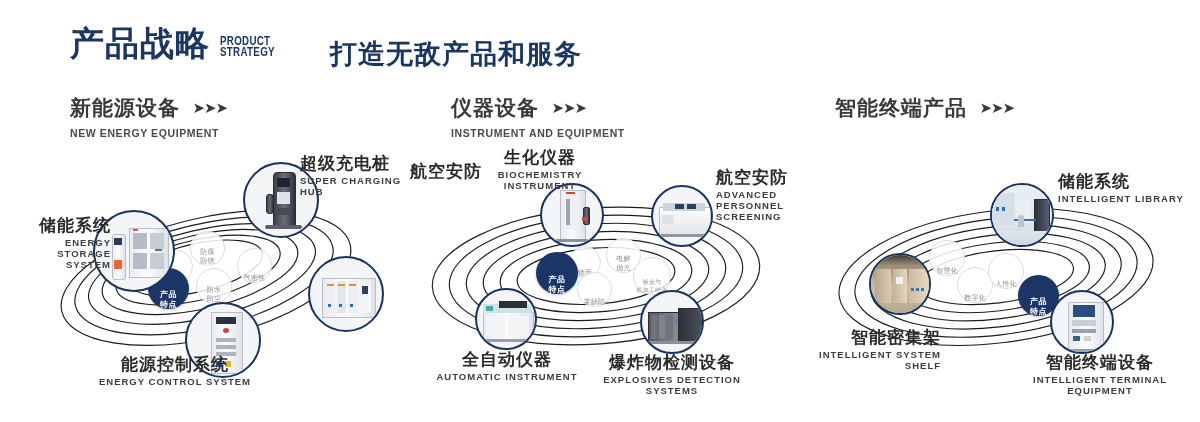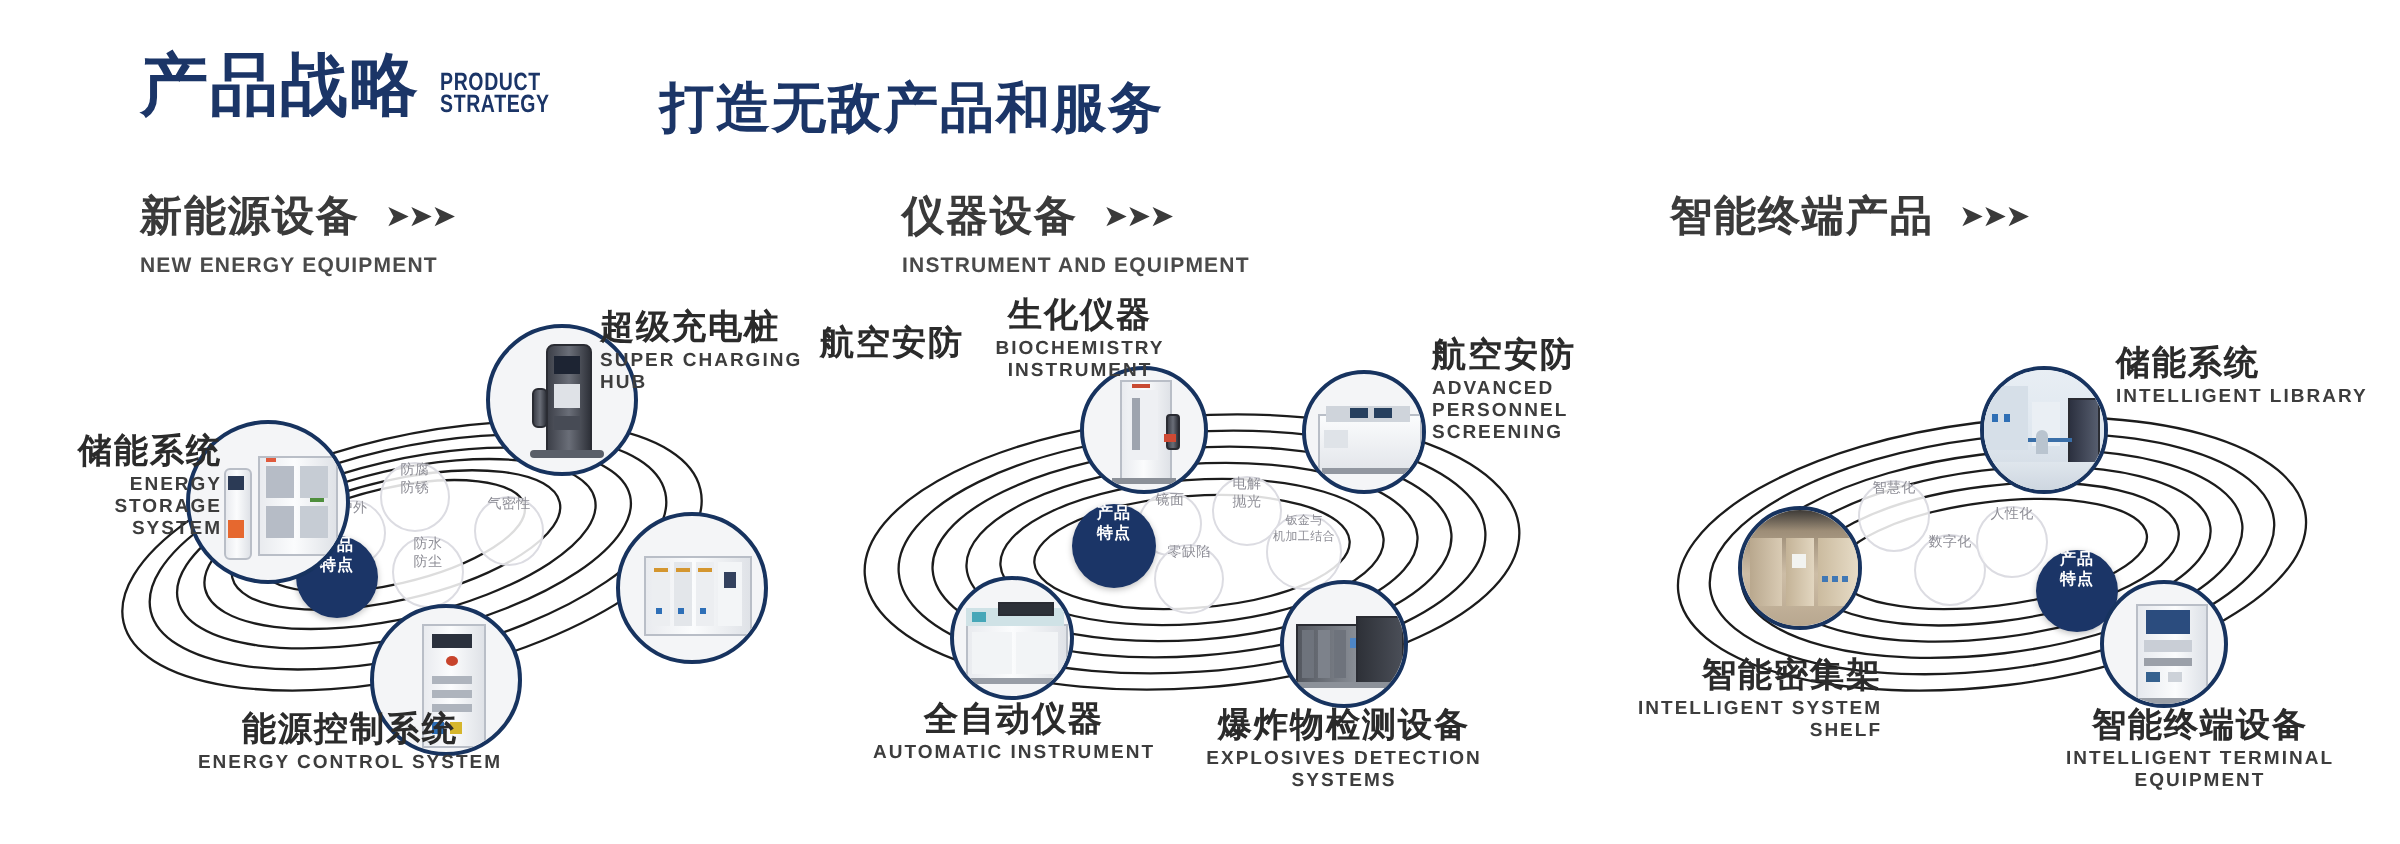--- a/index.html
+++ b/index.html
@@ -54,21 +54,21 @@
   
   .nlabel{position:absolute;}
   .nlabel .cn{font-size:17px;font-weight:bold;color:#2b2b2b;letter-spacing:1px;white-space:nowrap;line-height:19px;}
   .nlabel .en{font-size:9.5px;font-weight:bold;color:#3d3d3d;letter-spacing:1px;line-height:11px;margin-top:2px;white-space:nowrap;}
   .nlabel.right{text-align:right;padding-left:19px;}
   .nlabel.center{text-align:center;}
 
   
   .chip{
     position:absolute;border-radius:50%;
-    display:flex;align-items:flex-start;justify-content:center;text-align:center;
+    display:flex;align-items:flex-end;justify-content:center;text-align:center;
     font-size:7px;line-height:8.5px;color:#8e8e96;
     border:1px solid #dcdce2;background:rgba(255,255,255,.85);
     box-sizing:border-box;letter-spacing:0.2px;
   }
   .chip.core{
     background:#1b3567;border:none;color:#ffffff;font-weight:bold;
     font-size:8px;line-height:9.5px;letter-spacing:.5px;
     box-shadow:0 1px 3px rgba(0,0,0,.25);
   }
   .cab{position:absolute;background:linear-gradient(90deg,#e9ebef 0%,#fbfcfd 45%,#dfe2e7 100%);border:1px solid #b9bec7;}

